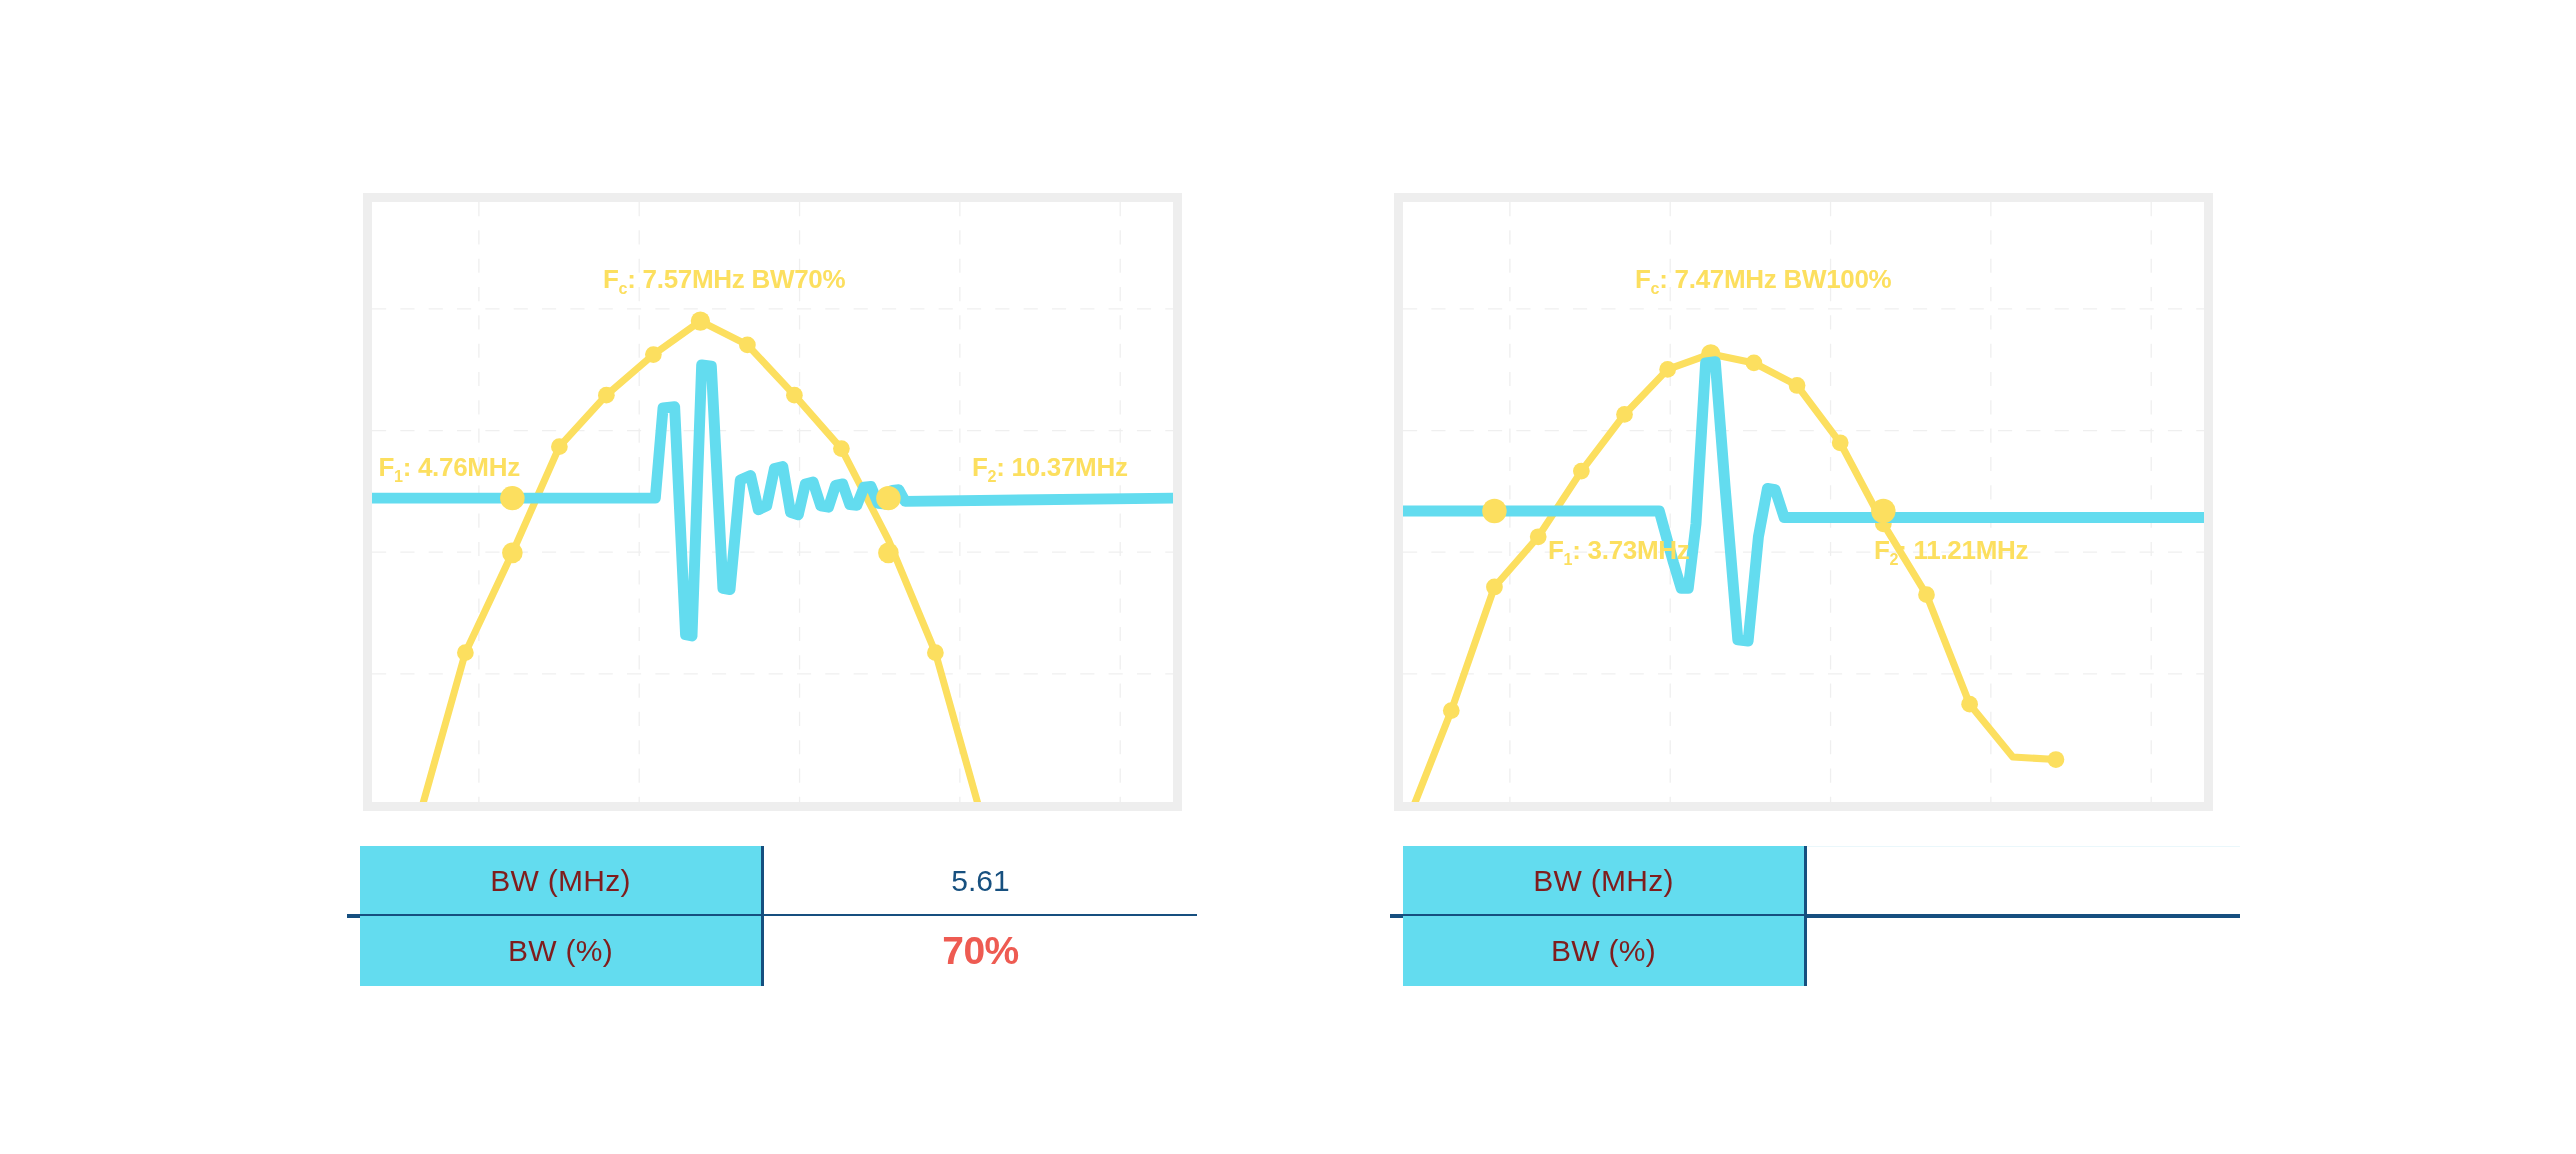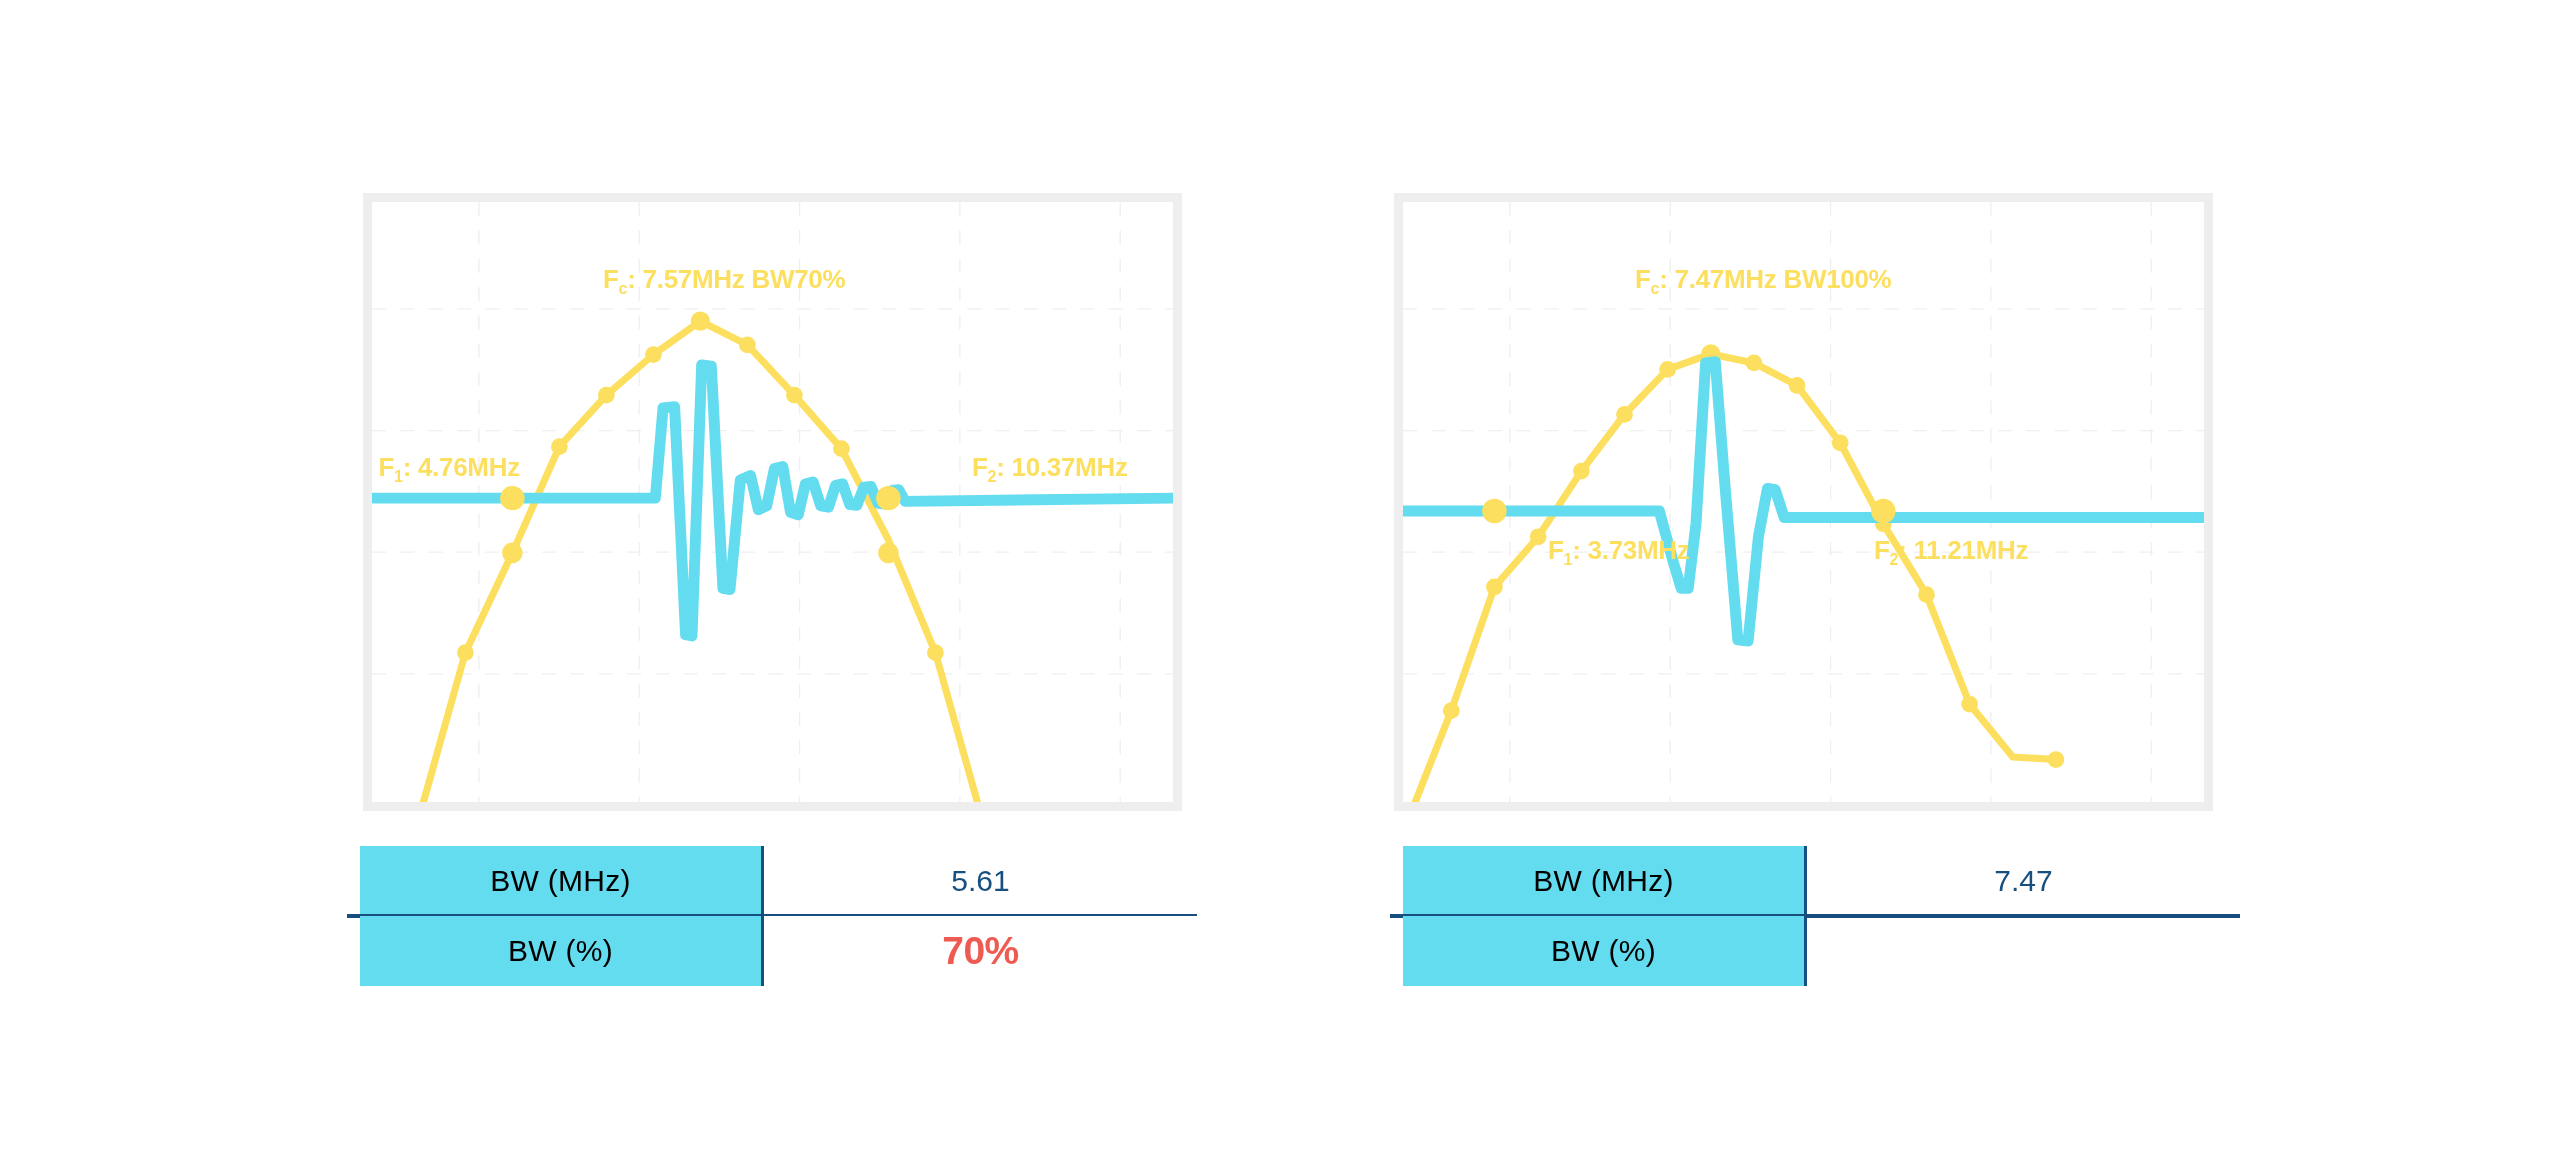--- a/index.html
+++ b/index.html
@@ -94,21 +94,21 @@
   .bw-key {
     width: 404px;
     background: #63DCEF;
     display: flex;
     align-items: center;
     justify-content: center;
     box-sizing: border-box;
     border-right: 3.2px solid #164F7F;
   }
   .bw-key-label {
-    color: #000000;
+    color: #7f1d1d;
     font-size: 30px;
     font-weight: normal;
     letter-spacing: 0.3px;
   }
   .bw-val {
     flex: 1;
     background: #ffffff;
     display: flex;
     align-items: center;
     justify-content: center;
@@ -287,23 +287,20 @@
       <div class="annot rp-f2"><span>F</span><sub>2</sub><span>: 11.21MHz</span></div>
     </div>
 
     <div class="bw-table">
       <div class="bw-toprule"></div>
 
       <div class="bw-row">
         <div class="bw-key">
           <span class="bw-key-label">BW (MHz)</span>
         </div>
-        <div class="bw-val">
-          <span class="bw-val-mhz">7.47</span>
-        </div>
       </div>
 
       <div class="bw-rule"></div>
 
       <div class="bw-row">
         <div class="bw-key">
           <span class="bw-key-label">BW (%)</span>
         </div>
       </div>
     </div>

